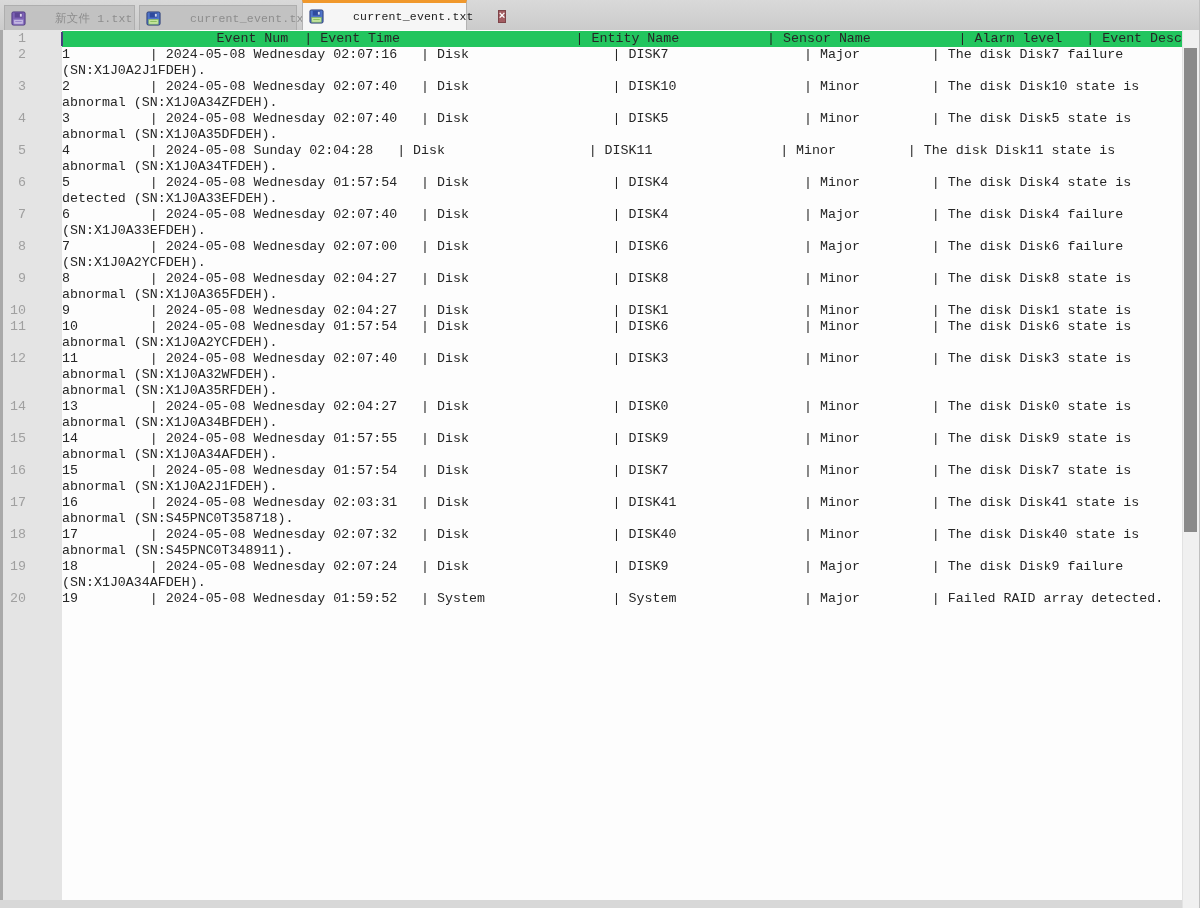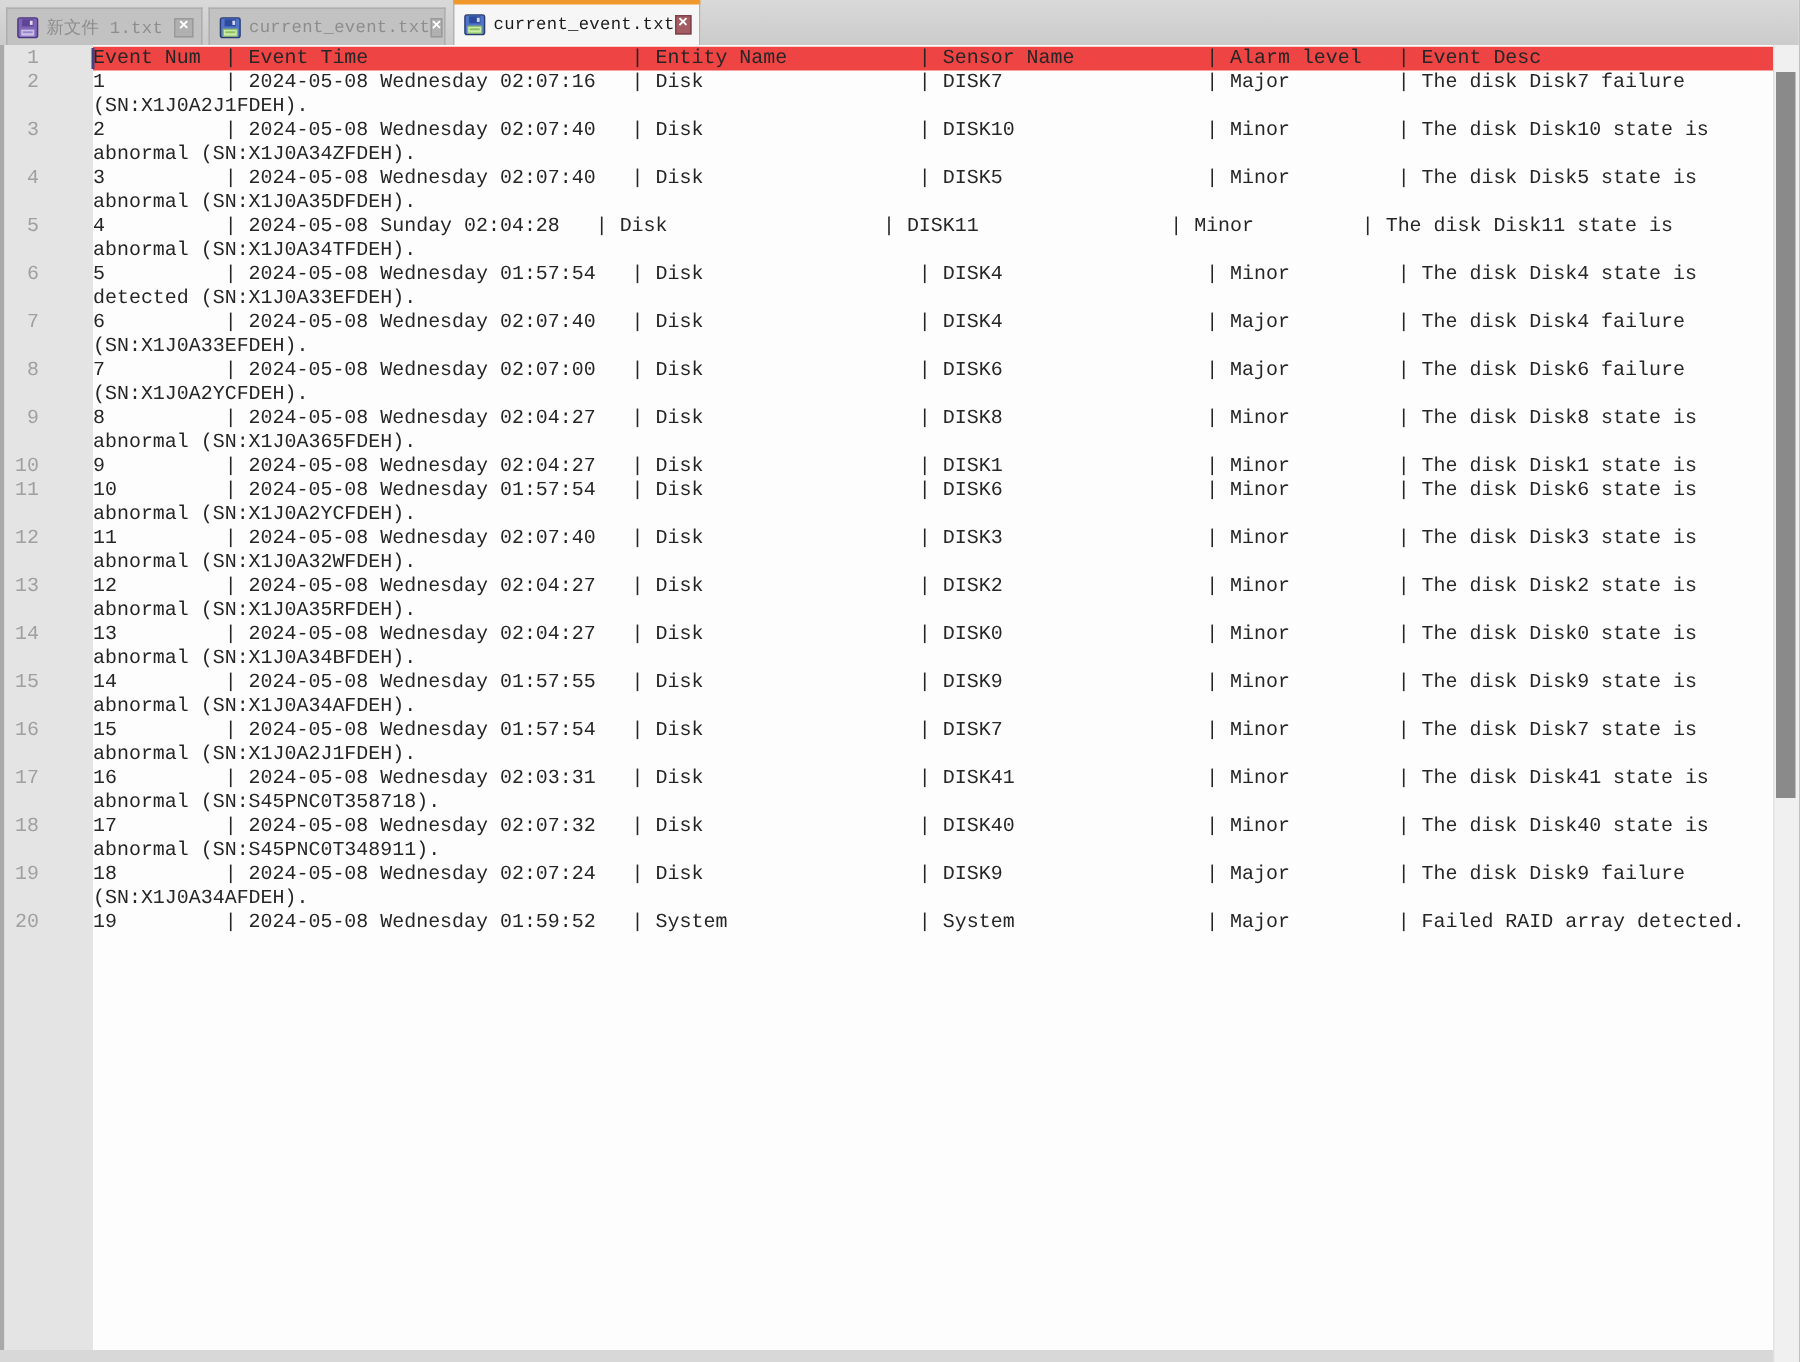--- a/index.html
+++ b/index.html
@@ -3,21 +3,21 @@
 <meta charset="utf-8">
 <style>
   * { margin:0; padding:0; box-sizing:border-box; }
   html,body { width:1200px; height:908px; overflow:hidden; }
   body { font-family:"Liberation Mono", monospace; background:#d2d2d2; }
   .window { position:relative; width:1200px; height:908px; background:#fdfdfd; border-right:1px solid #c0c0c0; }
 
   
   .tabbar { position:absolute; top:0; left:0; right:0; height:30px;
             background:linear-gradient(#d9d9d9,#cbcbcb); z-index:5; }
-  .tab { position:absolute; display:flex; align-items:center; cursor:pointer; }
+  .tab { position:absolute; display:flex; align-items:center; cursor:pointer;gap:24px; }
   .tab .icon { flex:0 0 15px; margin:0 5px 0 6px; line-height:0; }
   .tab-title { font-size:11.5px; white-space:nowrap; letter-spacing:0.2px; }
   .tab.inactive { top:5px; height:25px; background:#c2c2c2;
                   border:1px solid #aeaeae; border-bottom:none; color:#8d8d8d; }
   .tab.active { top:0; height:30px; background:#f6f6f6; color:#1b1b1b;
                 border-left:1px solid #b3b3b3; border-right:1px solid #b3b3b3;
                 border-top:3px solid #f0982c; }
   .tab1 { left:4px;  width:131px; }
   .tab2 { left:139px; width:158px; }
   .tab3 { left:302px; width:165px; }
@@ -32,21 +32,21 @@
   .left-strip  { position:absolute; left:0; top:0; width:3px; bottom:0; background:#a9a9a9; }
   .gutter-bg   { position:absolute; left:3px; top:0; width:59px; bottom:8px; background:#e4e4e4; }
   .bottom-strip{ position:absolute; left:0; right:17px; bottom:0; height:8px; background:#d8d8d8; }
 
   .code { position:absolute; left:0; top:1px; right:17px; bottom:8px; overflow:hidden; }
   .row { display:flex; height:16px; }
   .ln  { flex:0 0 62px; padding-right:36px; text-align:right;
          font-size:13.3px; line-height:16px; color:#a0a0a0; }
   .txt { flex:1; position:relative; font-size:13.3px; line-height:16px;
          color:#262626; white-space:pre; }
-  .row.current .txt { background:#ef4444; }
+  .row.current .txt { background:#22c55e;text-align:right; }
   .caret { position:absolute; left:-1px; top:1px; width:2px; height:14px; background:#46407e; }
 
   
   .scrollbar { position:absolute; right:0; top:0; bottom:0; width:17px;
                background:#f0f0f0; border-left:1px solid #e2e2e2; }
   .thumb { position:absolute; left:1px; right:2px; top:18px; height:484px; background:#8a8a8a; }
 </style>
 </head>
 <body>
 
@@ -185,24 +185,20 @@
         </div>
         <div class="row">
           <span class="ln">12</span>
           <span class="txt">11         | 2024-05-08 Wednesday 02:07:40   | Disk                  | DISK3                 | Minor         | The disk Disk3 state is</span>
         </div>
         <div class="row">
           <span class="ln"></span>
           <span class="txt">abnormal (SN:X1J0A32WFDEH).</span>
         </div>
         <div class="row">
-          <span class="ln">13</span>
-          <span class="txt">12         | 2024-05-08 Wednesday 02:04:27   | Disk                  | DISK2                 | Minor         | The disk Disk2 state is</span>
-        </div>
-        <div class="row">
           <span class="ln"></span>
           <span class="txt">abnormal (SN:X1J0A35RFDEH).</span>
         </div>
         <div class="row">
           <span class="ln">14</span>
           <span class="txt">13         | 2024-05-08 Wednesday 02:04:27   | Disk                  | DISK0                 | Minor         | The disk Disk0 state is</span>
         </div>
         <div class="row">
           <span class="ln"></span>
           <span class="txt">abnormal (SN:X1J0A34BFDEH).</span>

